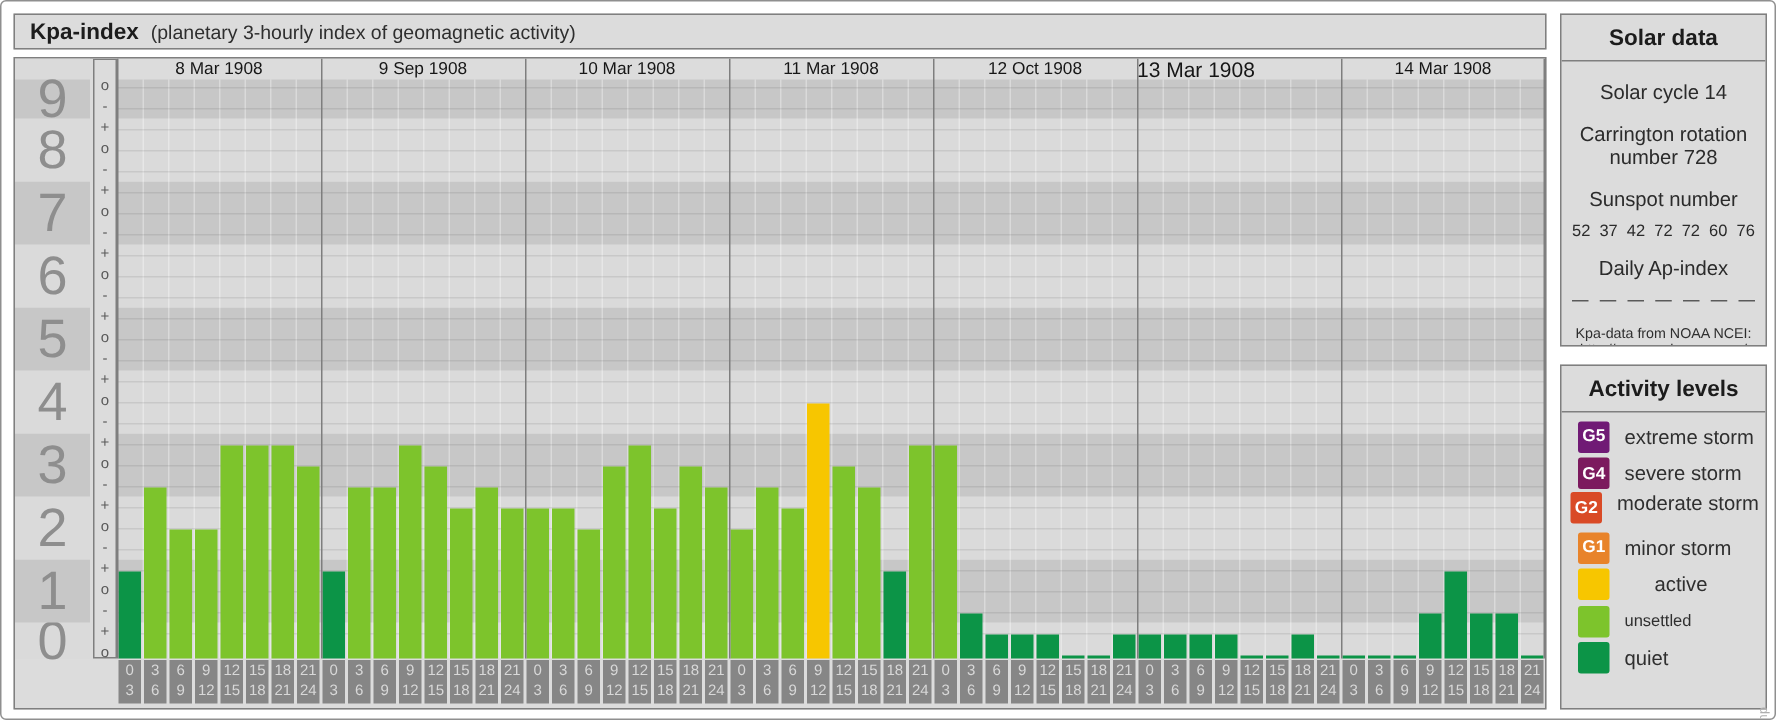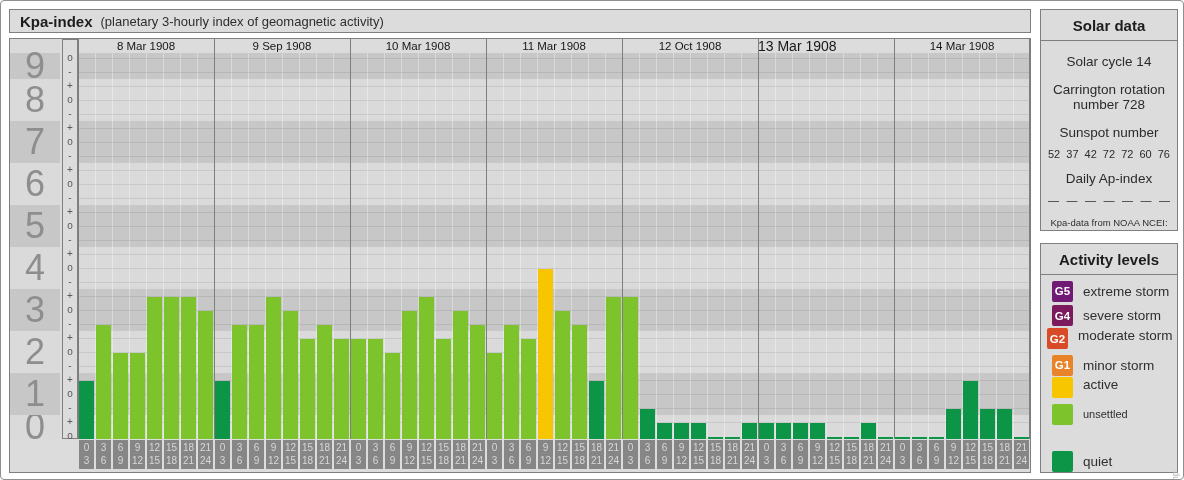--- a/index.html
+++ b/index.html
@@ -527,29 +527,29 @@
           <div style="margin-left: 10px; font-size: 13.5px; color: rgb(47, 47, 47);">severe storm</div>
         </div>
         <div style="display: flex; align-items: flex-start; height: 24.6px; padding-left: 6px;">
           <div style="width: 21px; height: 21px; border-radius: 2px; background: rgb(217, 74, 38); display: flex; align-items: center; justify-content: center; color: rgb(255, 255, 255); font-weight: bold; font-size: 11.5px; flex: 0 0 auto;">G2</div>
           <div style="margin-left: 10px; font-size: 13.5px; color: rgb(47, 47, 47);">moderate storm</div>
         </div>
         <div style="display: flex; align-items: center; height: 24.6px; padding-left: 11px;">
           <div style="width: 21px; height: 21px; border-radius: 2px; background: rgb(232, 131, 42); display: flex; align-items: center; justify-content: center; color: rgb(255, 255, 255); font-weight: bold; font-size: 11.5px; flex: 0 0 auto;">G1</div>
           <div style="margin-left: 10px; font-size: 13.5px; color: rgb(47, 47, 47);">minor storm</div>
         </div>
-        <div style="display: flex; height: 24.6px; padding-left: 11px;">
+        <div style="display: flex; align-items: center; height: 24.6px; padding-left: 11px; gap: 20px;">
           <div style="width: 21px; height: 21px; border-radius: 2px; background: rgb(247, 198, 0); display: flex; align-items: center; justify-content: center; color: rgb(255, 255, 255); font-weight: bold; font-size: 11.5px; flex: 0 0 auto;"></div>
           <div style="margin-left: 10px; font-size: 13.5px; color: rgb(47, 47, 47);">active</div>
         </div>
         <div style="display: flex; align-items: center; height: 24.6px; padding-left: 11px;">
           <div style="width: 21px; height: 21px; border-radius: 2px; background: rgb(125, 196, 44); display: flex; align-items: center; justify-content: center; color: rgb(255, 255, 255); font-weight: bold; font-size: 11.5px; flex: 0 0 auto;"></div>
           <div style="margin-left: 10px; font-size: 11px; color: rgb(47, 47, 47);">unsettled</div>
         </div>
-        <div style="display: flex; align-items: center; height: 24.6px; padding-left: 11px; margin-top: 23px;">
+        <div style="display: flex; align-items: center; height: 24.6px; padding-left: 11px;">
           <div style="width: 21px; height: 21px; border-radius: 2px; background: rgb(12, 148, 71); display: flex; align-items: center; justify-content: center; color: rgb(255, 255, 255); font-weight: bold; font-size: 11.5px; flex: 0 0 auto;"></div>
           <div style="margin-left: 10px; font-size: 13.5px; color: rgb(47, 47, 47);">quiet</div>
         </div>
       </div>
   </div>
 
   <div class="watermark">http://www.theusner.eu/terra/aurora/kp_archive.php</div>
 
 </div>
 

